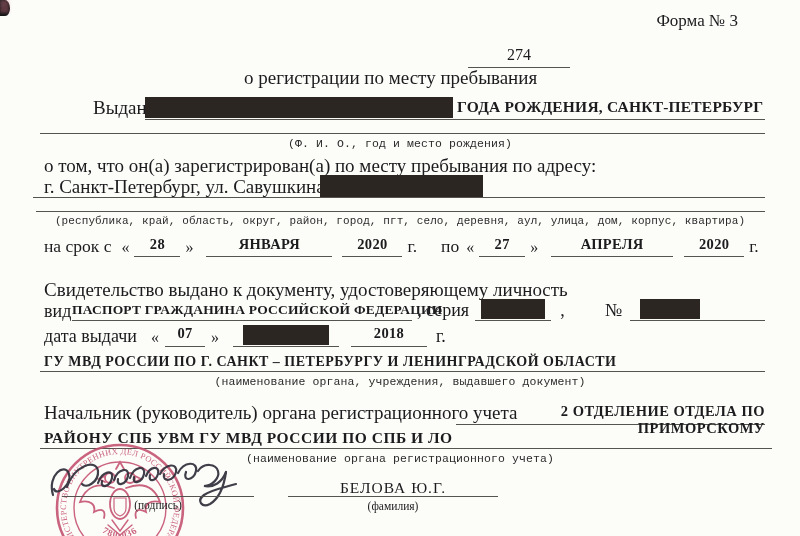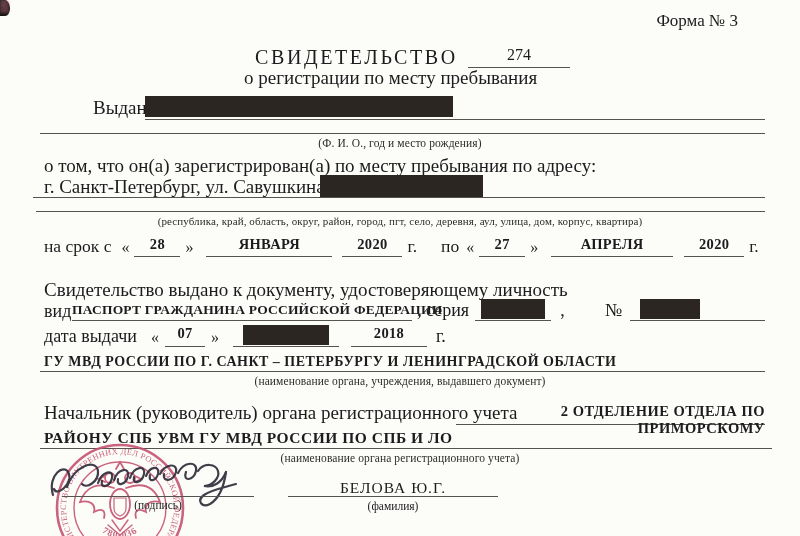--- a/index.html
+++ b/index.html
@@ -4,48 +4,47 @@
 <style>
   html,body{margin:0;padding:0;background:#e8e8e6;}
   .page{
     position:relative;width:800px;height:536px;margin:0 auto;
     background:#fcfcf9;overflow:hidden;
     font-family:"Liberation Serif","DejaVu Serif",serif;
     color:#1c1c1e;
   }
   .abs{position:absolute;}
   .rule{position:absolute;border-bottom:1.3px solid #55534f;height:0;}
-  .cap{position:absolute;font-size:11.5px;color:#2b2b2b;text-align:center;left:0;right:0;letter-spacing:0.1px;}
+  .cap{position:absolute;font-size:11.5px;color:#2b2b2b;text-align:center;left:0;right:0;letter-spacing:0.1px;font-family:Liberation Mono, monospace;}
   .redact{background:#2b2622;display:inline-block;vertical-align:bottom;}
   .row{position:absolute;display:flex;align-items:flex-end;}
   .cell{display:inline-block;text-align:center;border-bottom:1.3px solid #55534f;
         font-weight:700;font-size:14.5px;letter-spacing:0.3px;}
   .lbl19{font-size:19px;}
   .lbl18{font-size:18px;}
   .capsline{font-weight:600;letter-spacing:0.5px;}
   .q{font-size:16px;color:#2a2a2c;}
 </style>
 </head>
 <body>
 
 <div class="page">
 
   <div class="abs" style="left:0;top:9;width:10px;height:16px;background:#161616;border-radius:0 60% 55% 0;"></div>
   <div class="abs" style="left:0;top:23;width:6px;height:7px;background:#1d1d1d;border-radius:0 50% 50% 0;"></div>
   <div class="abs" style="left:0;top:189;width:9px;height:13px;background:rgba(214,116,138,.38);filter:blur(1.5px);"></div>
 
   <div class="abs" style="top:11px;right:62px;font-size:17px;">Форма № 3</div>
 
-  <div class="abs" style="left:255px;top:46px;font-size:20px;letter-spacing:2.6px;">СВИДЕТЕЛЬСТВО</div>
   <div class="abs" style="left:468px;top:46px;width:102px;text-align:center;font-size:16px;border-bottom:1.3px solid #55534f;height:21px;">274</div>
   <div class="abs" style="left:244px;top:67px;font-size:19px;">о регистрации по месту пребывания</div>
 
   <div class="abs lbl19" style="left:85px;top:97px;margin-left:8px;">Выдано</div>
   <div class="abs" style="left:145px;right:35px;top:96px;height:23px;border-bottom:1.3px solid #55534f;white-space:nowrap;">
-    <span class="redact" style="width:308px;height:21px;"></span>
+    <span class="redact" style="width:308px;height:21px;"></span><span style="font-weight:700;font-size:15.5px;letter-spacing:0.2px;vertical-align:bottom;line-height:22px;margin-left:4px;">ГОДА РОЖДЕНИЯ, САНКТ-ПЕТЕРБУРГ</span>
   </div>
   <div class="rule" style="left:40px;right:35px;top:133px;"></div>
   <div class="cap" style="top:137px;">(Ф. И. О., год и место рождения)</div>
 
   <div class="abs lbl19" style="left:44px;top:155px;text-align:right;">о том, что он(а) зарегистрирован(а) по месту пребывания по адресу:</div>
 
   <div class="abs lbl19" style="left:44px;top:176px;">г. Санкт-Петербург, ул. Савушкина, дом</div>
   <div class="abs redact" style="left:320px;top:175px;width:163px;height:22px;"></div>
   <div class="rule" style="left:33px;right:35px;top:197px;"></div>
   <div class="rule" style="left:36px;right:35px;top:211px;"></div>

